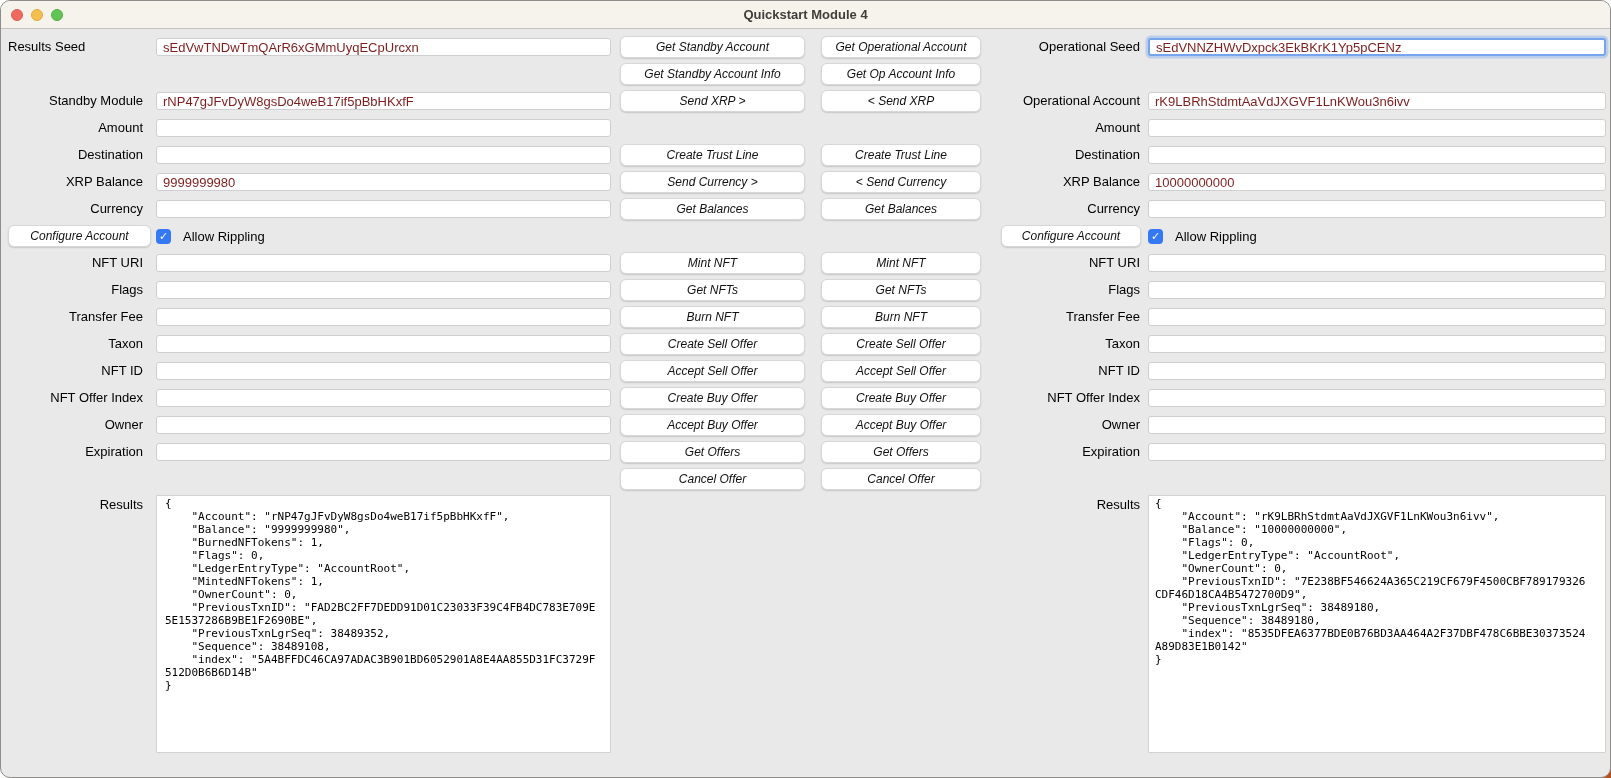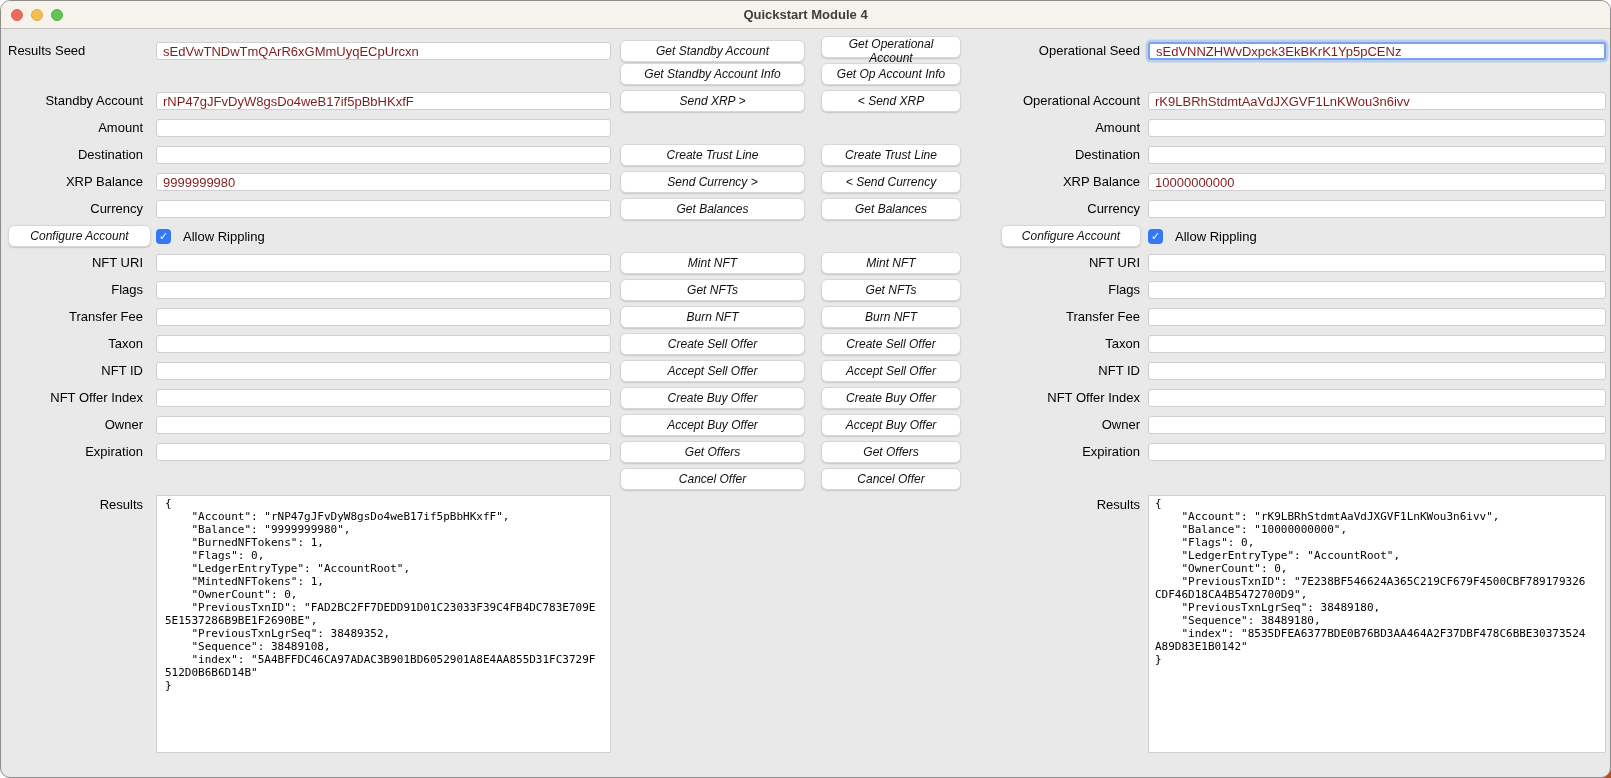--- a/index.html
+++ b/index.html
@@ -56,21 +56,21 @@
     box-shadow:0 0 0 2.5px rgba(118,165,238,0.40);
   }
   button {
     height:22px; box-sizing:border-box;
     border:1px solid #d7d7d5; border-radius:6px; background:#ffffff;
     font-family:"Liberation Sans", sans-serif; font-size:12px; color:#111;
     box-shadow:0 1px 1.5px rgba(0,0,0,0.15);
     padding:0 4px; cursor:default;font-style:italic;
   }
   .b1 button { width:185px; margin-left:9px; }
-  .b2 button { width:140px; margin-left:0; }
+  .b2 button { width:160px; margin-left:0; }
   .cfg-left  { padding-left:7px; }
   .cfg-left button  { width:143px; }
   .cfg-right { text-align:right; padding-right:2px; }
   .cfg-right button { width:140px; }
   .chk-cell { display:flex; align-items:center; margin-left:5px; }
   .chk {
     width:15px; height:15px; border-radius:4px; background:#3478f6;
     color:#fff; font-size:11px; line-height:15px; text-align:center;
     display:inline-block; flex:0 0 auto;
   }
@@ -119,21 +119,21 @@
     <div class="r">
       <div class="lbl"></div>
       <div class="inp"></div>
       <div class="b1"><button>Get Standby Account Info</button></div>
       <div class="b2"><button>Get Op Account Info</button></div>
       <div class="lbl rlbl"></div>
       <div class="rinp"></div>
     </div>
 
     <div class="r">
-      <div class="lbl">Standby Account</div>
+      <div class="lbl">Standby Module</div>
       <div class="inp">
           <input value="rNP47gJFvDyW8gsDo4weB17if5pBbHKxfF" style="">
         </div>
       <div class="b1"><button>Send XRP &gt;</button></div>
       <div class="b2"><button>&lt; Send XRP</button></div>
       <div class="lbl rlbl">Operational Account</div>
       <div class="rinp">
           <input value="rK9LBRhStdmtAaVdJXGVF1LnKWou3n6ivv" style="">
         </div>
     </div>

